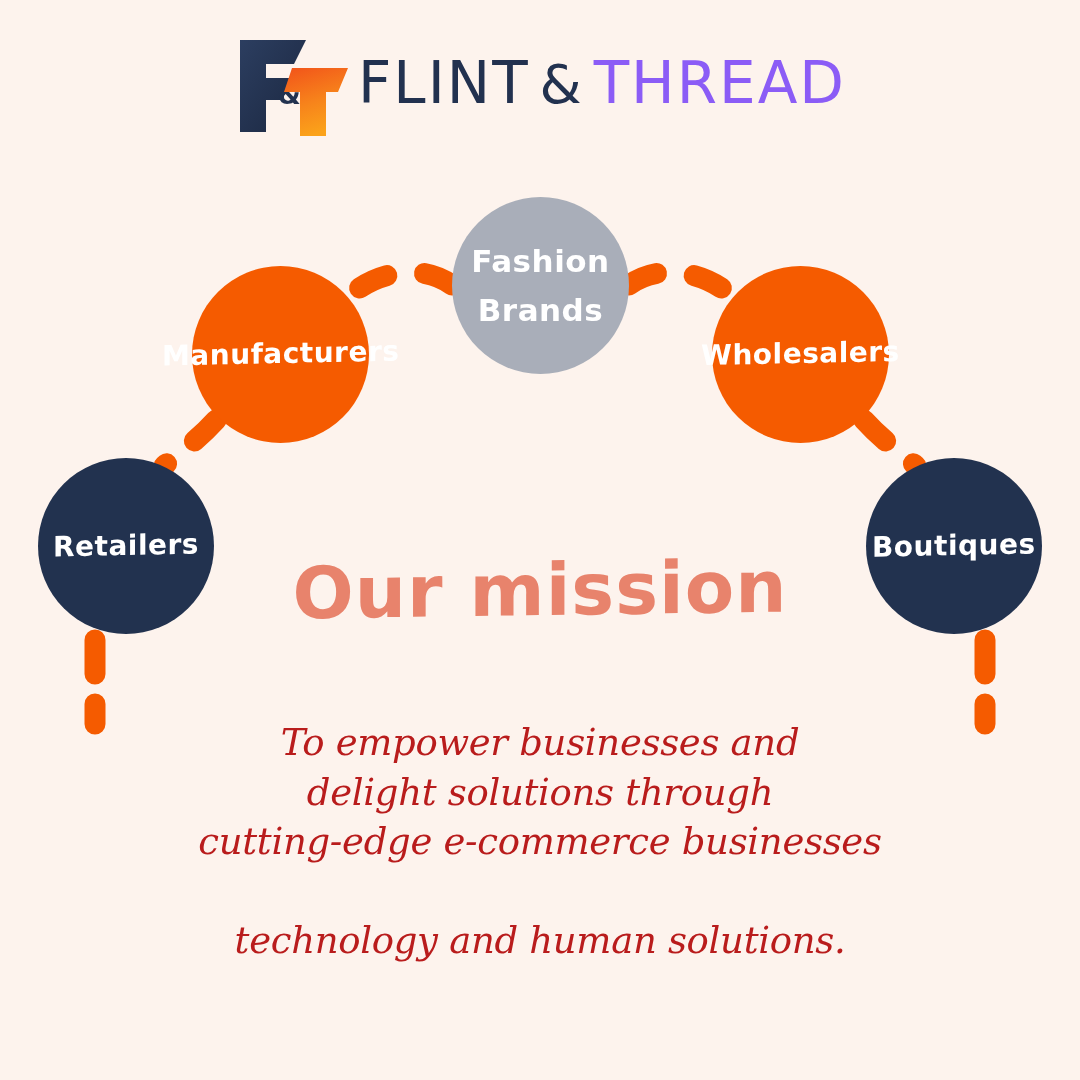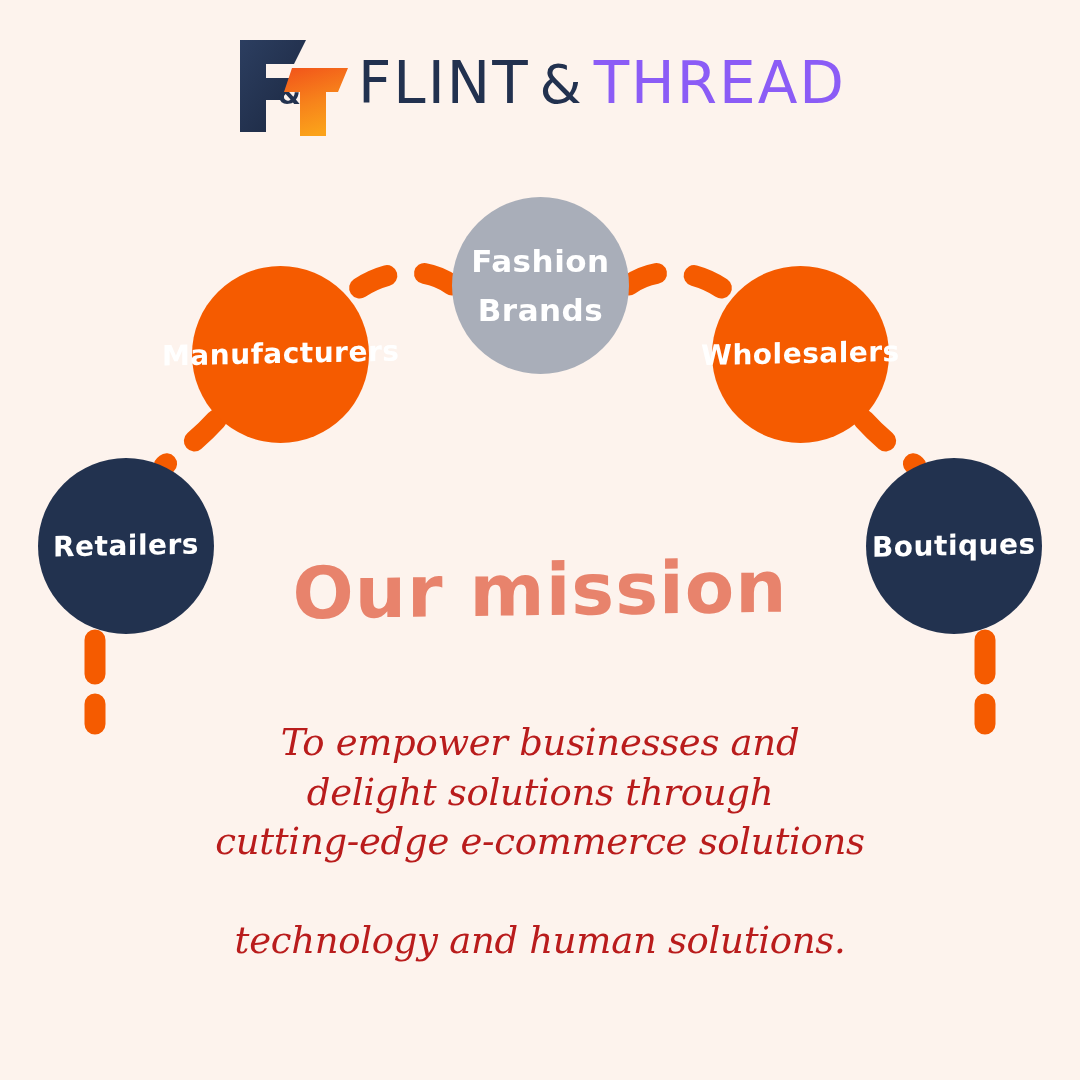--- a/index.html
+++ b/index.html
@@ -240,18 +240,18 @@
 
   <div class="node" id="node-boutiques">
     <div class="node-label">Boutiques</div>
   </div>
 
   <div class="mission-title">Our mission</div>
 
   <div class="mission-body">
     <span>To empower businesses and</span><br>
     <span>delight solutions through</span><br>
-    <span>cutting-edge e-commerce solutions</span><br>
+    <span>cutting-edge e-commerce businesses</span><br>
     <br>
     <span>technology and human solutions.</span>
   </div>
 
 </div>
 
 </body></html>

